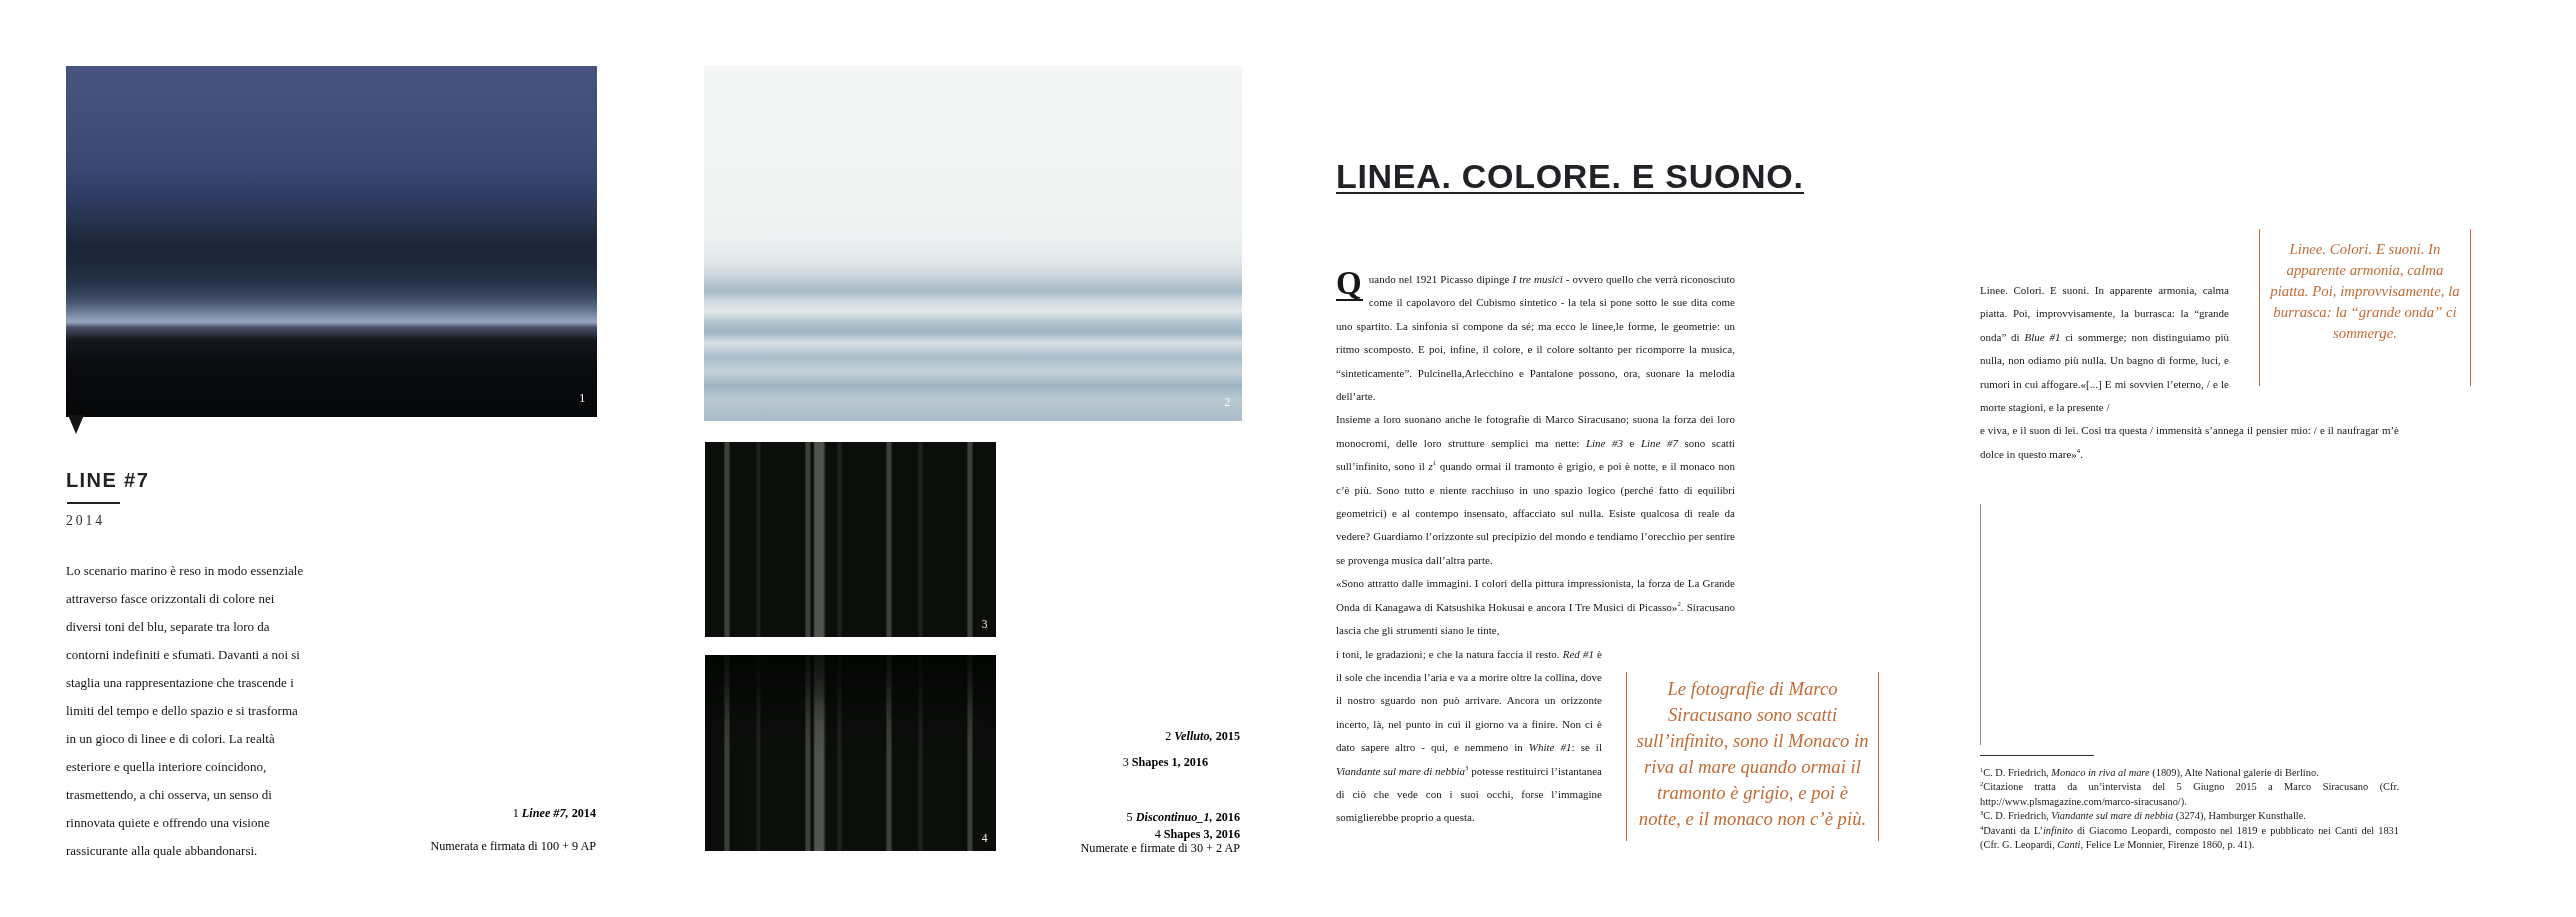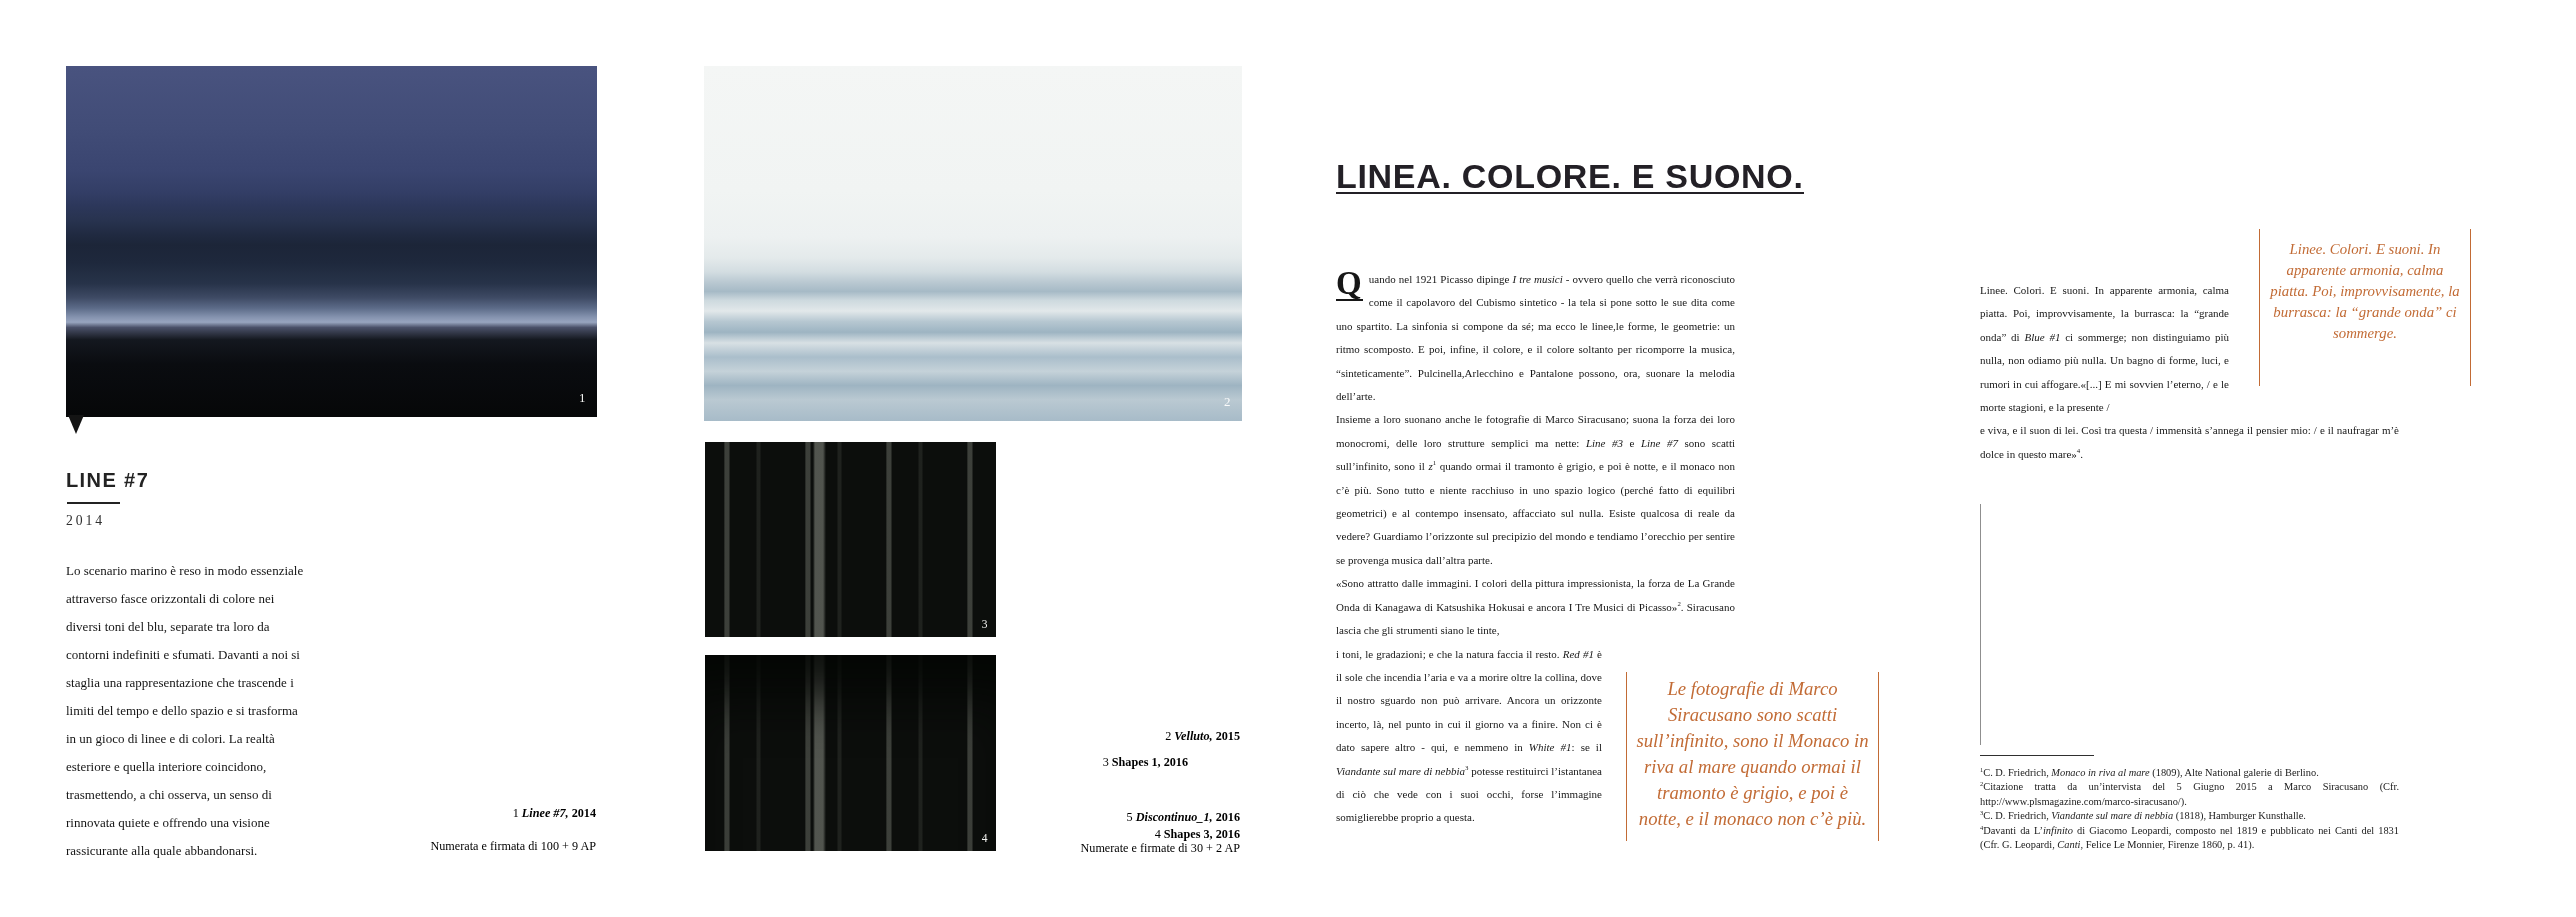--- a/index.html
+++ b/index.html
@@ -103,21 +103,21 @@
   </div>
   <div class="photo forest photo4">
     <span class="plate-num pn-sm">4</span>
   </div>
 
   <div class="capline" style="left:916px;top:729px">
     <span>2</span>
     <span class="cap-title it">Velluto,</span>
     <span class="cap-year">2015</span>
   </div>
-  <div class="capline" style="left:864px;top:755px">
+  <div class="capline" style="left:884px;top:755px">
     <span>3</span>
     <span class="cap-title">Shapes 1,</span>
     <span class="cap-year">2016</span>
   </div>
   <div class="capline" style="left:916px;top:827px">
     <span>4</span>
     <span class="cap-title">Shapes 3,</span>
     <span class="cap-year">2016</span>
   </div>
   <div class="capline" style="left:916px;top:810px">
@@ -144,18 +144,18 @@
   </div>
 
   <div class="pullquote" id="pq2">Linee. Colori. E suoni. In apparente armonia, calma piatta. Poi, improvvisamente, la burrasca: la “grande onda” ci sommerge.</div>
 
   <div class="abs vrule"></div>
   <div class="abs fnrule"></div>
 
   <div class="abs" id="footnotes">
     <div style="white-space: pre-line;"><sup>1</sup><span>C. D. Friedrich, </span><span class="it">Monaco in riva al mare</span><span> (1809), Alte National galerie di Berlino.</span></div>
     <div style="white-space: pre-line;"><sup>2</sup><span>Citazione tratta da un’intervista del 5 Giugno 2015 a Marco Siracusano (Cfr. http://www.plsmagazine.com/marco-siracusano/).</span></div>
-    <div style="white-space: pre-line;"><sup>3</sup><span>C. D. Friedrich, </span><span class="it">Viandante sul mare di nebbia</span><span> (1818), Hamburger Kunsthalle.</span></div>
+    <div style="white-space: pre-line;"><sup>3</sup><span>C. D. Friedrich, </span><span class="it">Viandante sul mare di nebbia</span><span> (3274), Hamburger Kunsthalle.</span></div>
     <div style="white-space: pre-line;"><sup>4</sup><span>Davanti da L’</span><span class="it">infinito</span><span> di Giacomo Leopardi, composto nel 1819 e pubblicato nei Canti del 1831 (Cfr. G. Leopardi, </span><span class="it">Canti</span><span>, Felice Le Monnier, Firenze 1860, p. 41).</span></div>
   </div>
 
 </div>
 
 
 </body></html>

